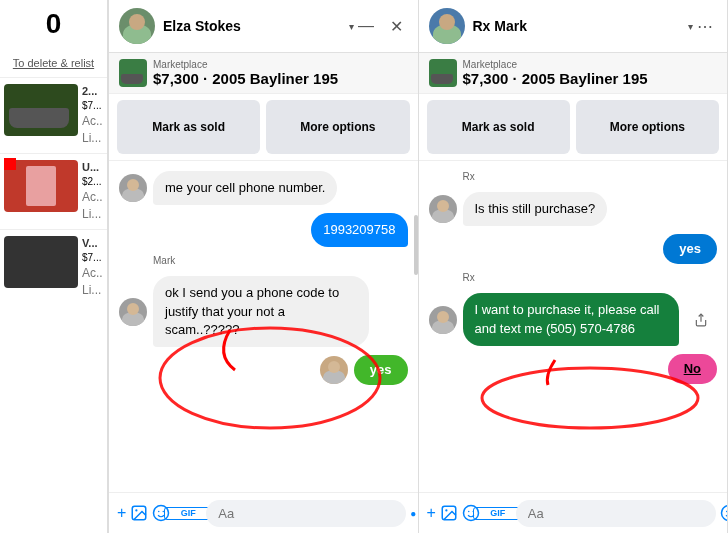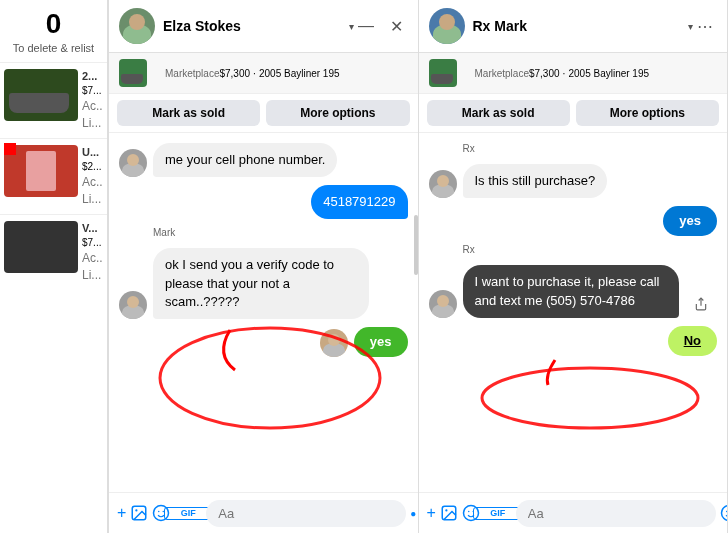--- a/index.html
+++ b/index.html
@@ -29,21 +29,22 @@
       text-align: center;
     }
     .sidebar-top .count {
       font-size: 28px;
       font-weight: bold;
       color: #000;
     }
     .sidebar-top .delete-relist {
       font-size: 11px;
       color: #555;
-      margin-top: 2px;
+      margin-top: 17px;
+      text-decoration: underline;
     }
 
     .listing-item {
       display: flex;
       padding: 6px 4px;
       border-top: 1px solid #eee;
       cursor: pointer;
       align-items: flex-start;
     }
     .thumb-boat {
@@ -217,44 +218,43 @@
       position: absolute;
       bottom: 3px;
       left: 2px;
       width: 22px;
       height: 10px;
       background: #555;
       border-radius: 2px 2px 5px 5px;
     }
     .listing-bar-text {
       display: flex;
-      flex-direction: row;
-      margin-left: 12px;
+      flex-direction: column;
     }
     .listing-bar-source {
       font-size: 10px;
       color: #666;
     }
     .listing-bar-desc {
-      font-size: 10px;
-      font-weight: 400;
+      font-size: 15px;
+      font-weight: 700;
       color: #000;
     }
 
     
     .action-bar {
       display: flex;
       padding: 6px 8px;
       gap: 6px;
       border-bottom: 1px solid #eee;
       background: #fff;
     }
     .action-btn {
       flex: 1;
-      padding: 6px 4px;
+      padding: 20px 4px;
       background: #e4e6eb;
       border: none;
       border-radius: 6px;
       font-size: 12px;
       font-weight: 600;
       color: #050505;
       cursor: pointer;
       text-align: center;
     }
 
@@ -269,21 +269,21 @@
       gap: 8px;
     }
 
     
     .messages-area::-webkit-scrollbar { width: 4px; }
     .messages-area::-webkit-scrollbar-track { background: #f1f1f1; }
     .messages-area::-webkit-scrollbar-thumb { background: #bbb; border-radius: 2px; }
 
     .msg-row {
       display: flex;
-      align-items: flex-end;
+      align-items: center;
       gap: 6px;
     }
     .msg-row.sent {
       flex-direction: row-reverse;
     }
 
     .msg-avatar {
       width: 28px;
       height: 28px;
       border-radius: 50%;
@@ -327,40 +327,40 @@
       background: #f0f0f0;
       color: #000;
       border-bottom-left-radius: 4px;
     }
     .msg-bubble.sent-blue {
       background: #0084ff;
       color: #fff;
       border-bottom-right-radius: 4px;
     }
     .msg-bubble.sent-purple {
-      background: #404040;
+      background: #15803d;
       color: #fff;
       border-bottom-right-radius: 4px;
     }
     .msg-bubble.sent-green-btn {
       background: #42b72a;
       color: #fff;
       border-radius: 18px;
       padding: 6px 16px;
       font-weight: bold;
     }
     .msg-bubble.sent-blue-btn {
       background: #0078d4;
       color: #fff;
       border-radius: 18px;
       padding: 6px 16px;
       font-weight: bold;
     }
     .msg-bubble.no-btn {
-      background: #bef264;
+      background: #ec4899;
       color: #000;
       border-radius: 18px;
       padding: 6px 16px;
       font-weight: bold;
       text-decoration: underline;
     }
 
     .sender-label {
       font-size: 10px;
       color: #666;
@@ -497,28 +497,28 @@
     </div>
 
     <div class="messages-area">
 
       <div class="msg-row">
         <div class="msg-avatar"></div>
         <div class="msg-bubble received">me your cell phone number.</div>
       </div>
 
       <div class="msg-row sent">
-        <div class="msg-bubble sent-blue">4518791229</div>
+        <div class="msg-bubble sent-blue">1993209758</div>
       </div>
 
       <div class="sender-label">Mark</div>
 
       <div class="msg-row">
         <div class="msg-avatar"></div>
-        <div class="msg-bubble received">ok I send you a verify code to please that your not a scam..?????</div>
+        <div class="msg-bubble received">ok I send you a phone code to justify that your not a scam..?????</div>
       </div>
 
       <div class="msg-row sent">
         <div class="msg-bubble sent-green-btn">yes</div>
         <div class="msg-avatar" style="background:#c8a882;"></div>
       </div>
     </div>
 
     <div style="position:absolute;right:0;top:215px;width:4px;height:60px;background:#ccc;border-radius:2px;"></div>
 

